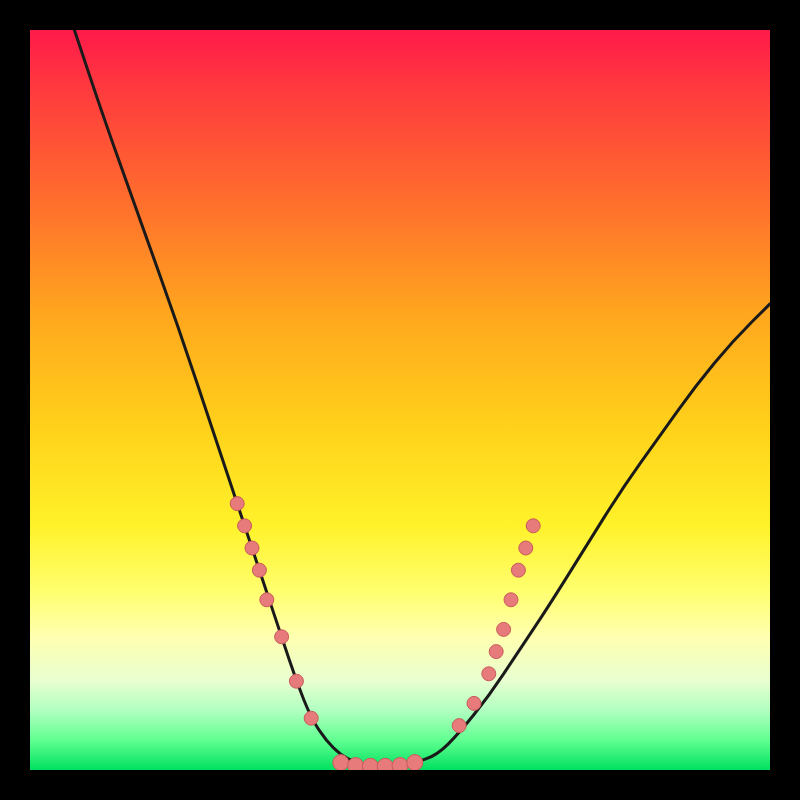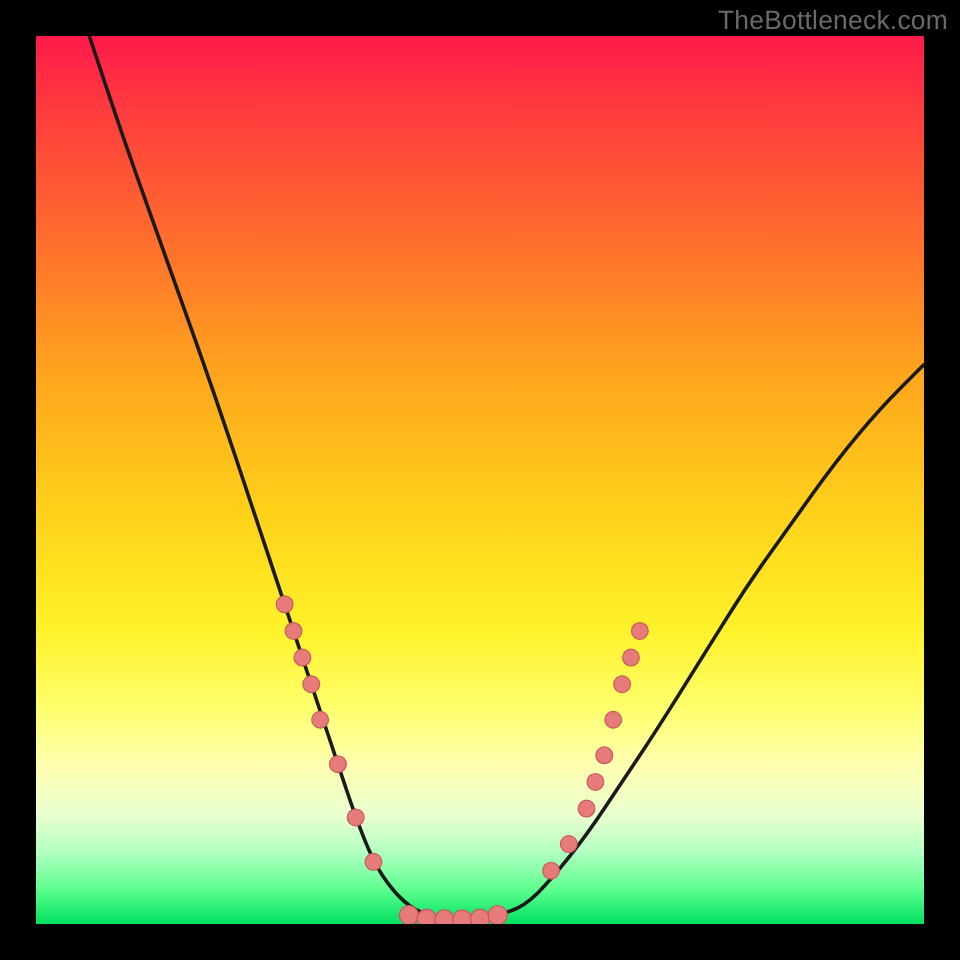--- a/index.html
+++ b/index.html
@@ -59,21 +59,20 @@
     color: #6a6a6a;
     font-size: 22px;
     font-weight: 500;
     letter-spacing: 0.2px;
   }
 </style>
 </head>
 <body>
 
 <div class="outer">
-  <div class="watermark">TheBottleneck.com</div>
   <div class="plot-area">
     <div class="gradient-bg"></div>
     <svg class="curve" viewBox="0 0 740 740" preserveAspectRatio="none">
       <path id="curve-path" fill="none" stroke="#1a1a1a" stroke-width="3" stroke-linecap="round" d="M 44.4 0 Q 44.4 0 59.2 44.39999999999998 Q 74 88.79999999999995 92.5 140.59999999999997 Q 111 192.39999999999998 129.5 244.2 Q 148 296 166.5 351.5 Q 185 407 196.10000000000002 440.3 Q 207.20000000000002 473.6 214.60000000000002 495.8 Q 222 518 229.4 540.2 Q 236.8 562.4 244.20000000000002 584.5999999999999 Q 251.60000000000002 606.8 259 629 Q 266.4 651.2 273.79999999999995 669.7 Q 281.2 688.2 288.6 699.3 Q 296 710.4 303.4 717.8 Q 310.8 725.2 318.20000000000005 728.9000000000001 Q 325.6 732.6 333 734.45 Q 340.40000000000003 736.3 347.8 736.3 Q 355.2 736.3 362.6 736.3 Q 370 736.3 377.4 734.45 Q 384.8 732.6 395.90000000000003 728.9000000000001 Q 407.00000000000006 725.2 418.1 714.1 Q 429.2 703 444 684.5 Q 458.8 666 473.6 643.8 Q 488.40000000000003 621.6 503.20000000000005 599.4000000000001 Q 518 577.2 536.5 547.6 Q 555 518 573.5 488.4 Q 592 458.8 610.5 432.9 Q 629 407 647.5 381.1 Q 666 355.2 684.5 333 Q 703 310.8 721.5 292.3 T 740 273.8"></path>
       <g id="markers">
           <circle cx="207.20000000000002" cy="473.6" r="7" fill="#e77b7b" stroke="#c85a5a" stroke-width="1"></circle>
           <circle cx="214.6" cy="495.79999999999995" r="7" fill="#e77b7b" stroke="#c85a5a" stroke-width="1"></circle>
           <circle cx="222" cy="518" r="7" fill="#e77b7b" stroke="#c85a5a" stroke-width="1"></circle>
           <circle cx="229.4" cy="540.2" r="7" fill="#e77b7b" stroke="#c85a5a" stroke-width="1"></circle>
           <circle cx="236.8" cy="569.8" r="7" fill="#e77b7b" stroke="#c85a5a" stroke-width="1"></circle>

